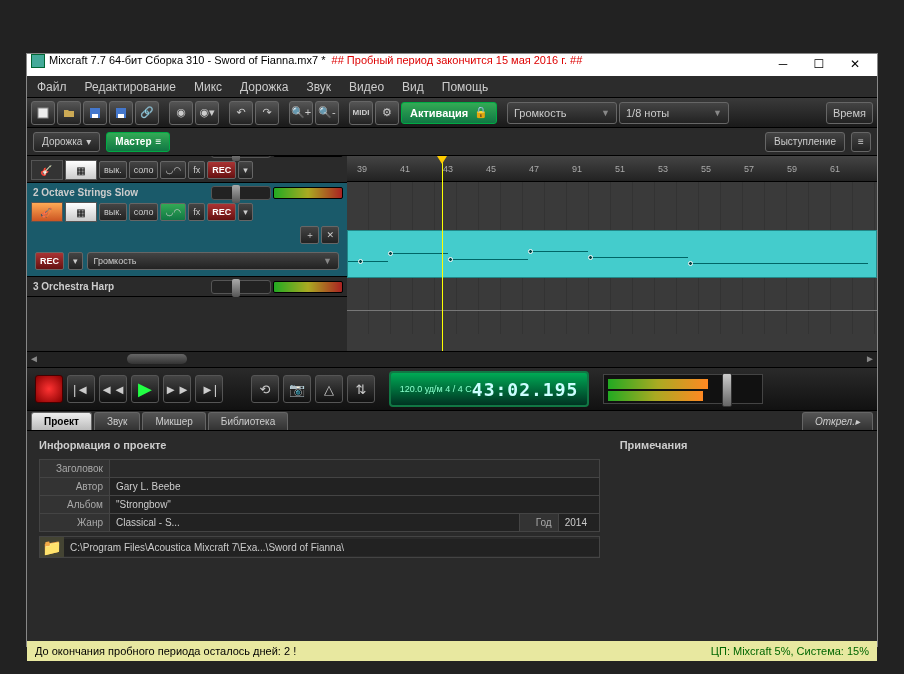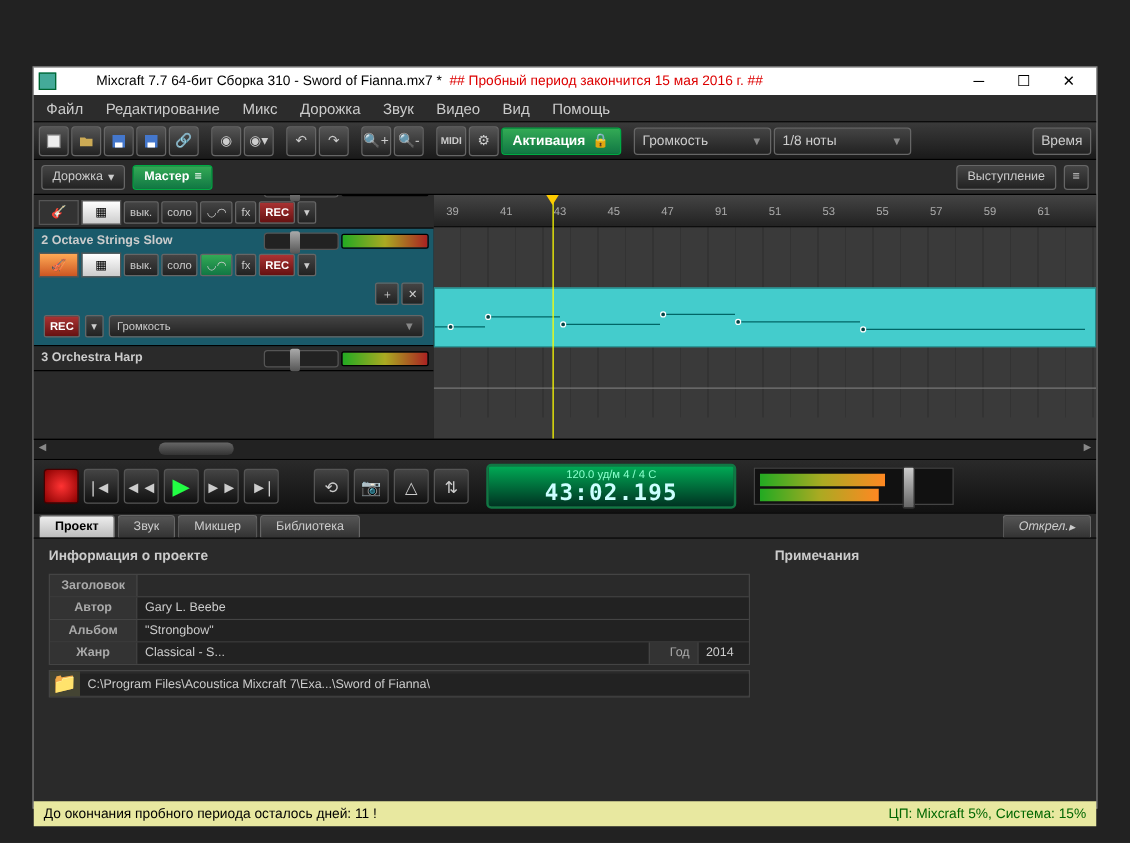--- a/index.html
+++ b/index.html
@@ -1,18 +1,18 @@
 <!DOCTYPE html>
 <html><head>
 <meta charset="utf-8">
 <style>
 * { margin: 0; padding: 0; box-sizing: border-box; font-family: Tahoma, Arial, sans-serif; }
 body { background: #222; width: 904px; height: 674px; overflow: hidden; }
 .window { position: absolute; left: 26px; top: 53px; width: 852px; height: 594px; background: #2a2a2a; border: 1px solid #888; }
-.titlebar { height: 22px; background: #fff; display: flex; align-items: center; padding: 0 4px; font-size: 11px; color: #000; gap: 28px; }
+.titlebar { height: 22px; background: #fff; display: flex; padding: 0 4px; font-size: 11px; color: #000; }
 .titlebar .icon { width: 14px; height: 14px; background: #4a9; margin-right: 4px; border: 1px solid #063; }
 .titlebar .title { flex: 1; overflow: hidden; white-space: nowrap; }
 .titlebar .trial { color: #d00; }
 .titlebar .winbtns { display: flex; gap: 0; margin-left: auto; }
 .titlebar .winbtn { width: 36px; height: 20px; display: flex; align-items: center; justify-content: center; font-size: 12px; }
 .menubar { height: 22px; background: #2c2c2c; border-bottom: 1px solid #000; display: flex; align-items: center; padding: 0 6px; font-size: 12px; color: #ccc; gap: 10px; }
 .menubar span { padding: 2px 4px; cursor: default; }
 .toolbar { height: 30px; background: linear-gradient(#3a3a3a,#1a1a1a); border-bottom: 1px solid #000; display: flex; align-items: center; padding: 0 4px; gap: 2px; }
 .tbtn { width: 24px; height: 24px; background: linear-gradient(#555,#222); border: 1px solid #666; border-radius: 3px; display: flex; align-items: center; justify-content: center; color: #ccc; font-size: 11px; }
 .tsep { width: 6px; }
@@ -44,39 +44,39 @@
 .clipline { position: absolute; height: 1px; background: #066; }
 .clippt { position: absolute; width: 5px; height: 5px; background: #044; border: 1px solid #fff; border-radius: 50%; }
 .addtrack { display: flex; justify-content: flex-end; padding: 4px; gap: 2px; }
 .mixctl { display: flex; align-items: center; gap: 4px; padding: 4px; }
 .hscroll { height: 16px; background: #222; border-top: 1px solid #000; position: relative; }
 .hscroll .thumb { position: absolute; left: 100px; top: 2px; width: 60px; height: 10px; background: linear-gradient(#666,#333); border-radius: 5px; }
 .transport { height: 44px; background: linear-gradient(#2a2a2a,#111); display: flex; align-items: center; padding: 0 8px; gap: 4px; border-top: 1px solid #000; border-bottom: 1px solid #000; }
 .recbtn { width: 28px; height: 28px; background: radial-gradient(#f33,#800); border: 1px solid #400; border-radius: 3px; }
 .tpbtn { width: 28px; height: 28px; background: linear-gradient(#444,#111); border: 1px solid #555; border-radius: 3px; display: flex; align-items: center; justify-content: center; color: #ccc; font-size: 13px; }
 .playbtn { color: #2f4; font-size: 18px; }
-.timedisp { width: 200px; height: 36px; background: linear-gradient(#0a5,#032); border: 2px solid #174; border-radius: 4px; margin: 0 10px; display: flex; flex-direction: column; align-items: center; justify-content: center; color: #8fc; }
+.timedisp { width: 200px; height: 36px; background: linear-gradient(#0a5,#032); border: 2px solid #174; border-radius: 4px; margin: 0 10px; display: flex; flex-direction: row; align-items: center; justify-content: center; color: #8fc; }
 .timedisp .meta { font-size: 9px; }
 .timedisp .time { font-size: 18px; font-weight: bold; font-family: monospace; color: #cff; letter-spacing: 1px; }
 .mastermeter { width: 160px; height: 30px; background: #111; border: 1px solid #444; position: relative; }
 .mastermeter .bar { position: absolute; height: 10px; left: 4px; }
 .mastermeter .bar1 { top: 4px; width: 100px; background: linear-gradient(to right,#2a2,#aa2,#f82); }
 .mastermeter .bar2 { top: 16px; width: 95px; background: linear-gradient(to right,#2a2,#aa2,#f82); }
 .mastermeter .fader { position: absolute; right: 30px; top: -2px; width: 10px; height: 34px; background: linear-gradient(#ccc,#666); border: 1px solid #333; border-radius: 2px; }
 .tabbar { height: 20px; background: #2a2a2a; display: flex; align-items: flex-end; padding: 0 4px; gap: 2px; border-bottom: 1px solid #000; }
 .tab { height: 18px; padding: 0 12px; background: linear-gradient(#555,#333); border: 1px solid #666; border-bottom: none; border-radius: 3px 3px 0 0; color: #ccc; font-size: 10px; display: flex; align-items: center; }
 .tab.active { background: linear-gradient(#eee,#bbb); color: #000; font-weight: bold; }
 .tab.dock { margin-left: auto; font-style: italic; }
 .info { background: #2a2a2a; padding: 8px 12px; height: 210px; display: flex; gap: 20px; }
 .infocol { flex: 1; }
 .infohdr { color: #ccc; font-size: 11px; font-weight: bold; margin-bottom: 8px; }
 .infotbl { border: 1px solid #444; }
 .inforow { display: flex; border-bottom: 1px solid #444; }
 .inforow:last-child { border-bottom: none; }
-.infolbl { width: 70px; padding: 3px 6px; background: #333; color: #aaa; font-size: 10px; text-align: center; border-right: 1px solid #444; font-weight: bold; }
+.infolbl { width: 70px; padding: 3px 6px; background: #333; color: #aaa; font-size: 10px; text-align: right; border-right: 1px solid #444; }
 .infoval { flex: 1; padding: 3px 6px; color: #ccc; font-size: 10px; background: #222; }
 .inforow2 { display: flex; }
 .infolbl2 { width: 40px; padding: 3px 6px; background: #333; color: #aaa; font-size: 10px; text-align: right; border-left: 1px solid #444; border-right: 1px solid #444; }
 .pathrow { display: flex; align-items: center; margin-top: 4px; border: 1px solid #444; }
 .pathicon { width: 24px; height: 20px; background: #443; display: flex; align-items: center; justify-content: center; }
 .pathval { flex: 1; padding: 3px 6px; color: #ccc; font-size: 10px; background: #222; }
 .commentbox { border: 1px solid #444; margin-top: 4px; }
 .commentlbl { padding: 3px 6px; background: #333; color: #aaa; font-size: 10px; border-bottom: 1px solid #444; }
 .commentval { padding: 4px 6px; color: #ccc; font-size: 10px; background: #222; min-height: 40px; line-height: 1.4; }
 .statusbar { height: 20px; background: #e8e8a0; display: flex; align-items: center; padding: 0 8px; font-size: 11px; color: #000; }
@@ -339,17 +339,17 @@
         <div class="pathicon">📁</div>
         <div class="pathval">C:\Program Files\Acoustica Mixcraft 7\Exa...\Sword of Fianna\</div>
       </div>
     </div>
     <div class="infocol" style="flex:0.7">
       <div class="infohdr">Примечания</div>
     </div>
   </div>
 
   <div class="statusbar">
-    <span>До окончания пробного периода осталось дней: 11 !</span>
+    <span>До окончания пробного периода осталось дней: 2 !</span>
     <span class="cpu">ЦП: Mixcraft 5%, Система: 15%</span>
   </div>
 
 </div>
 
 </body></html>

